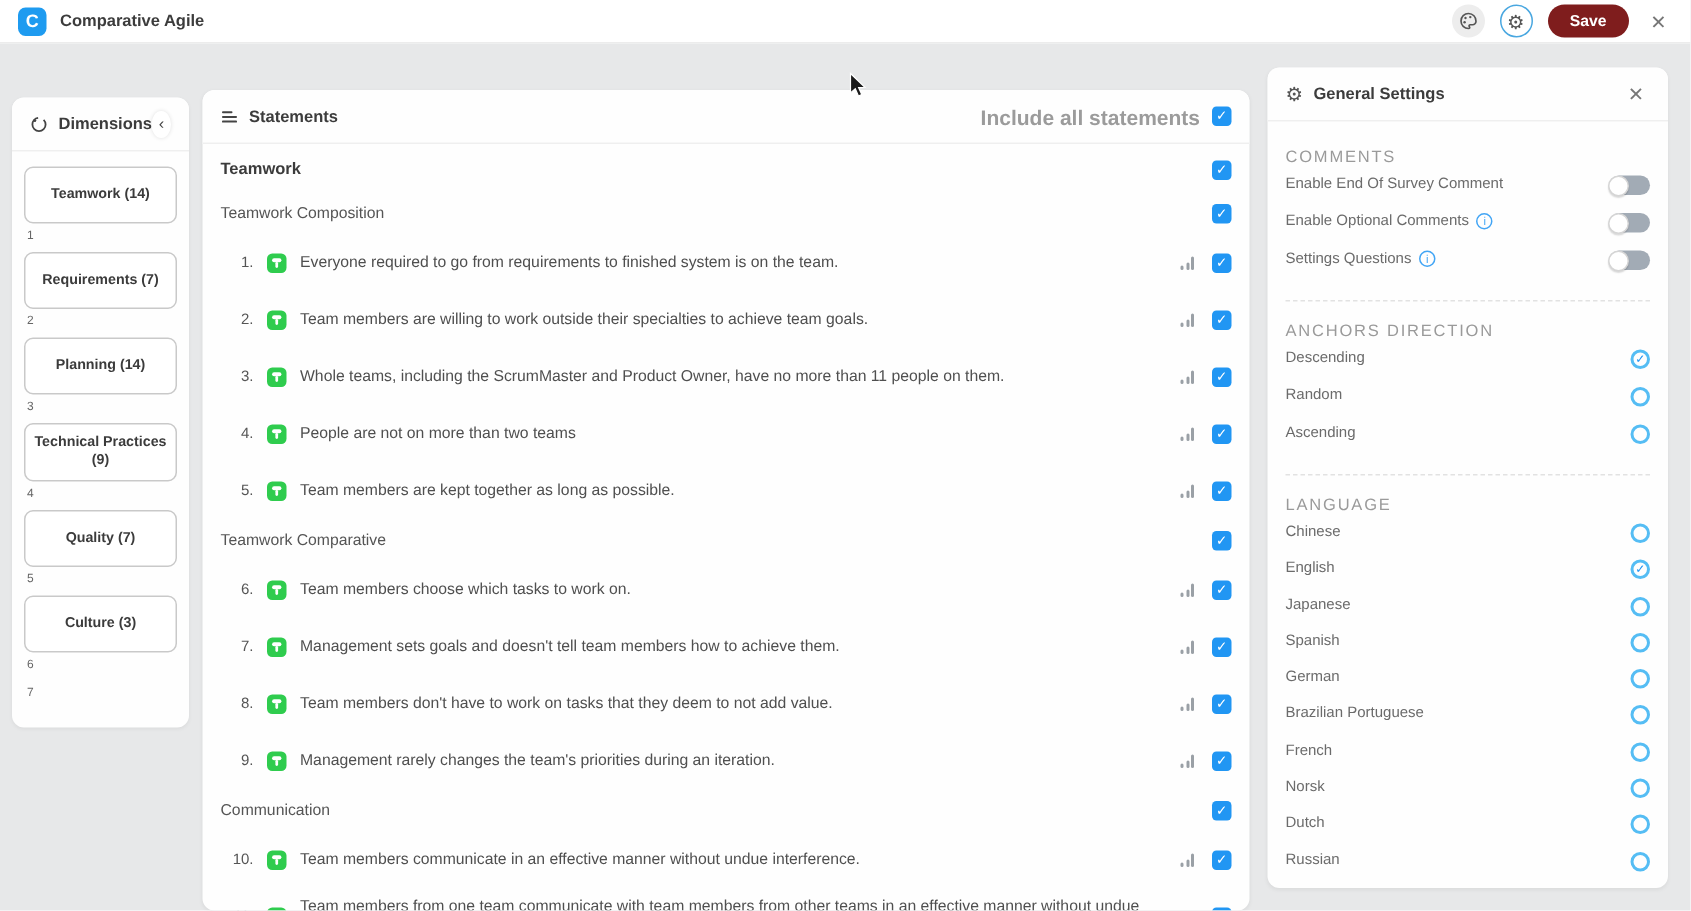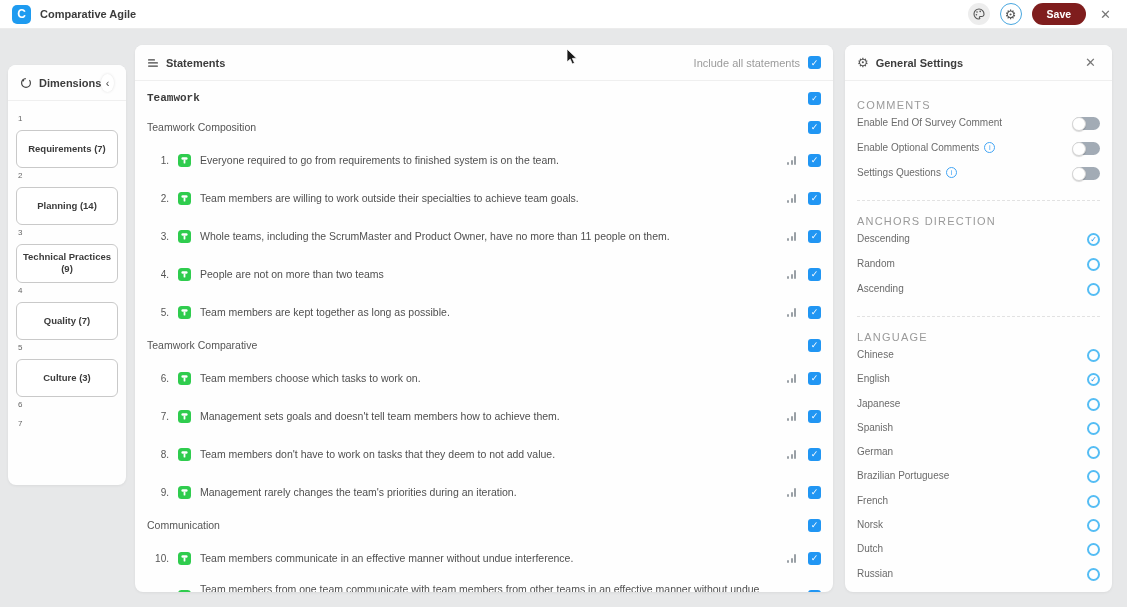--- a/index.html
+++ b/index.html
@@ -56,31 +56,31 @@
     padding:6px 4px; cursor:pointer; line-height:1.3;
   }
   .dim-index{ font-size:8px; color:#666; padding:3px 0 5px 2px; }
   .collapse-btn{
     margin-left:auto; background:#fff; border:none; color:#444; font-size:11px;
     cursor:pointer; border-radius:50%; width:18px; height:18px; line-height:16px;
     box-shadow:0 0 3px rgba(0,0,0,0.12);
   }
 
   
-  #statements{ left:135px; top:45px; width:698px; height:547px; }
+  #statements{ left:135px; top:60px; width:698px; height:547px; }
   .include-all{ margin-left:auto; display:flex; align-items:center; gap:8px; }
-  .include-all-label{ font-size:11px; color:#9b9b9b; }
+  .include-all-label{ font-size:14px; color:#9b9b9b;font-weight:bold; }
   .checkbox{
     width:13px; height:13px; border-radius:3px; background:#2196f3;
     color:#fff; font-size:9px; display:flex; align-items:center; justify-content:center;
     cursor:pointer; flex:none;
   }
   .st-list{ padding-top:2px; }
   .st-row{ display:flex; align-items:center; padding:0 12px; min-height:38px; }
-  .st-row.kind-section{ min-height:30px;font-family:Liberation Mono, monospace; }
+  .st-row.kind-section{ min-height:30px; }
   .st-row.kind-subsection{ min-height:28px; }
   .st-row.kind-section .st-text{ font-weight:bold; color:#3b3b3b; font-size:11px; }
   .st-row.kind-subsection .st-text{ color:#555; font-size:10.5px; }
   .st-num{ width:22px; text-align:right; font-size:10px; color:#555; flex:none; }
   .st-green{
     width:13px; height:13px; margin:0 9px 0 9px; border-radius:3.5px; background:#2fcc4e;
     display:flex; align-items:center; justify-content:center; flex:none; cursor:grab;
   }
   .st-text{ flex:1; font-size:10.5px; color:#4f4f4f; line-height:1.35; padding-right:10px; }
   .st-bar{ display:flex; align-items:flex-end; gap:1.5px; height:10px; margin-right:12px; flex:none; cursor:pointer; }
@@ -153,20 +153,21 @@
           <circle cx="6" cy="6" r="4.4" fill="none" stroke="#444" stroke-width="1.2" stroke-dasharray="20 4"></circle>
           <circle cx="3.2" cy="3.4" r="1" fill="#444"></circle>
         </svg>
     </span>
     <span class="panel-title">Dimensions</span>
     <button class="collapse-btn">‹</button>
   </div>
   <div class="dim-list">
 
       <div class="dim-wrap">
+        <button class="dim-card">Teamwork (14)</button>
         <div class="dim-index">1</div>
       </div>
 
       <div class="dim-wrap">
         <button class="dim-card">Requirements (7)</button>
         <div class="dim-index">2</div>
       </div>
 
       <div class="dim-wrap">
         <button class="dim-card">Planning (14)</button>

